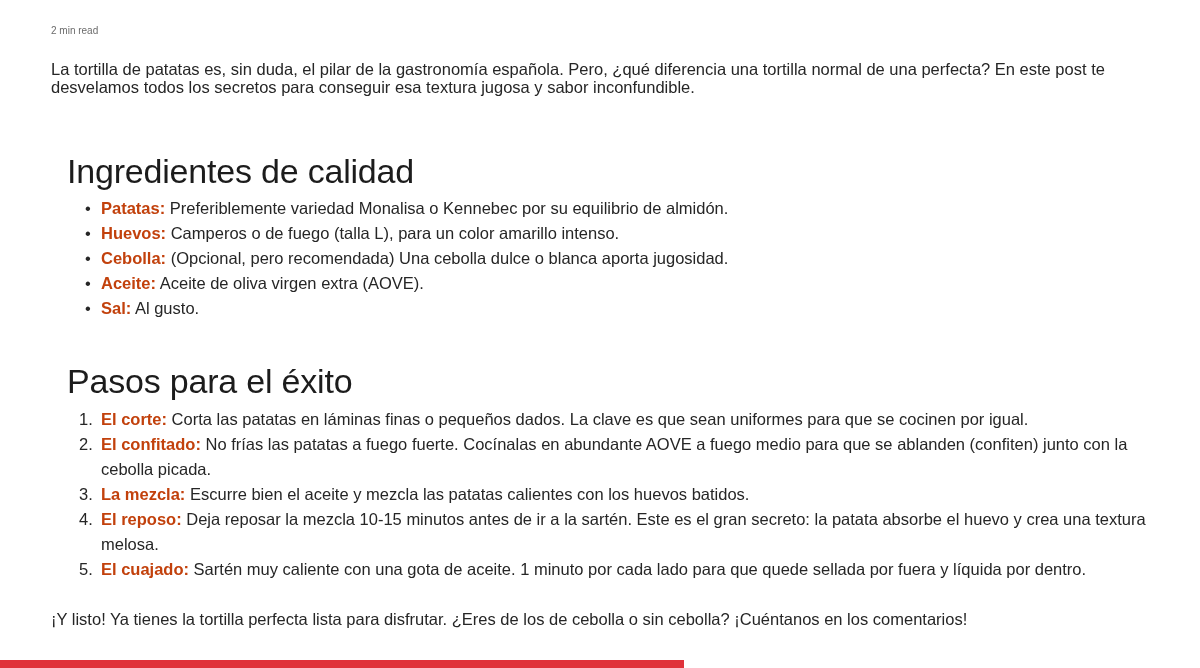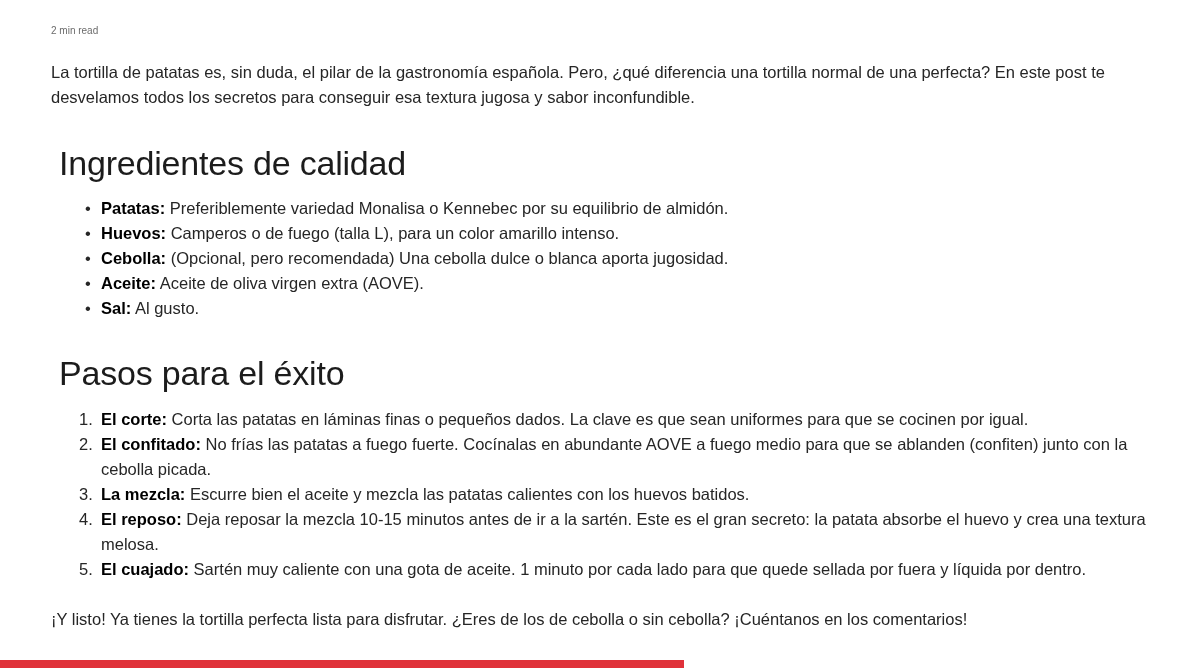--- a/index.html
+++ b/index.html
@@ -3,31 +3,31 @@
   <meta charset="utf-8">
   <style>
     html, body { margin: 0; padding: 0; background: #ffffff; }
     body {
       width: 1200px; height: 668px; overflow: hidden; position: relative;
       font-family: "Liberation Sans", "DejaVu Sans", sans-serif;
       color: #1f1f1f;
     }
     .article { position: absolute; left: 51px; top: 0; width: 1110px; }
     .read-time { position: absolute; top: 25px; left: 0; font-size: 10px; color: #6b6b6b; }
-    .intro { position: absolute; top: 60px; left: 0; width: 1090px; font-size: 16.5px; line-height: 25px; margin: 0; color: #262626; }
-    h2 { font-weight: 400; font-size: 34px; margin: 8px; color: #1c1c1c; letter-spacing: -0.2px; }
+    .intro { position: absolute; top: 60px; left: 0; width: 1090px; font-size: 16.5px; line-height: 18px; margin: 0; color: #262626; }
+    h2 { font-weight: 400; font-size: 34px; margin: 16px; color: #1c1c1c; letter-spacing: -0.2px; }
     .h-ingredients { position: absolute; top: 136px; left: 0; }
     .h-steps { position: absolute; top: 346px; left: 0; }
     ul.ingredients { position: absolute; top: 196px; left: 50px; margin: 0; padding: 0 0 0 0; list-style: none; font-size: 16.5px; line-height: 25px; color: #262626; }
     ul.ingredients li { position: relative; padding-left: 0; }
     ul.ingredients li .bullet { position: absolute; left: -16px; top: 0; }
     ol.steps { position: absolute; top: 407px; left: 50px; width: 1060px; margin: 0; padding: 0; list-style: none; font-size: 16.5px; line-height: 25px; color: #262626; }
     ol.steps li { position: relative; }
     ol.steps li .num { position: absolute; left: -22px; top: 0; }
-    b { font-weight: 700; color: #000000; }
+    b { font-weight: 700; color: #c2410c; }
     .outro { position: absolute; top: 607px; left: 0; width: 1110px; margin: 0; font-size: 16.5px; line-height: 25px; color: #262626; }
     .progress-track { position: absolute; left: 0; top: 660px; width: 1200px; height: 8px; background: transparent; }
     .progress-fill { height: 8px; background: #e0323a; }
   </style>
 </head>
 <body>
 
 <main class="article">
   <div class="read-time">2 min read</div>
 

